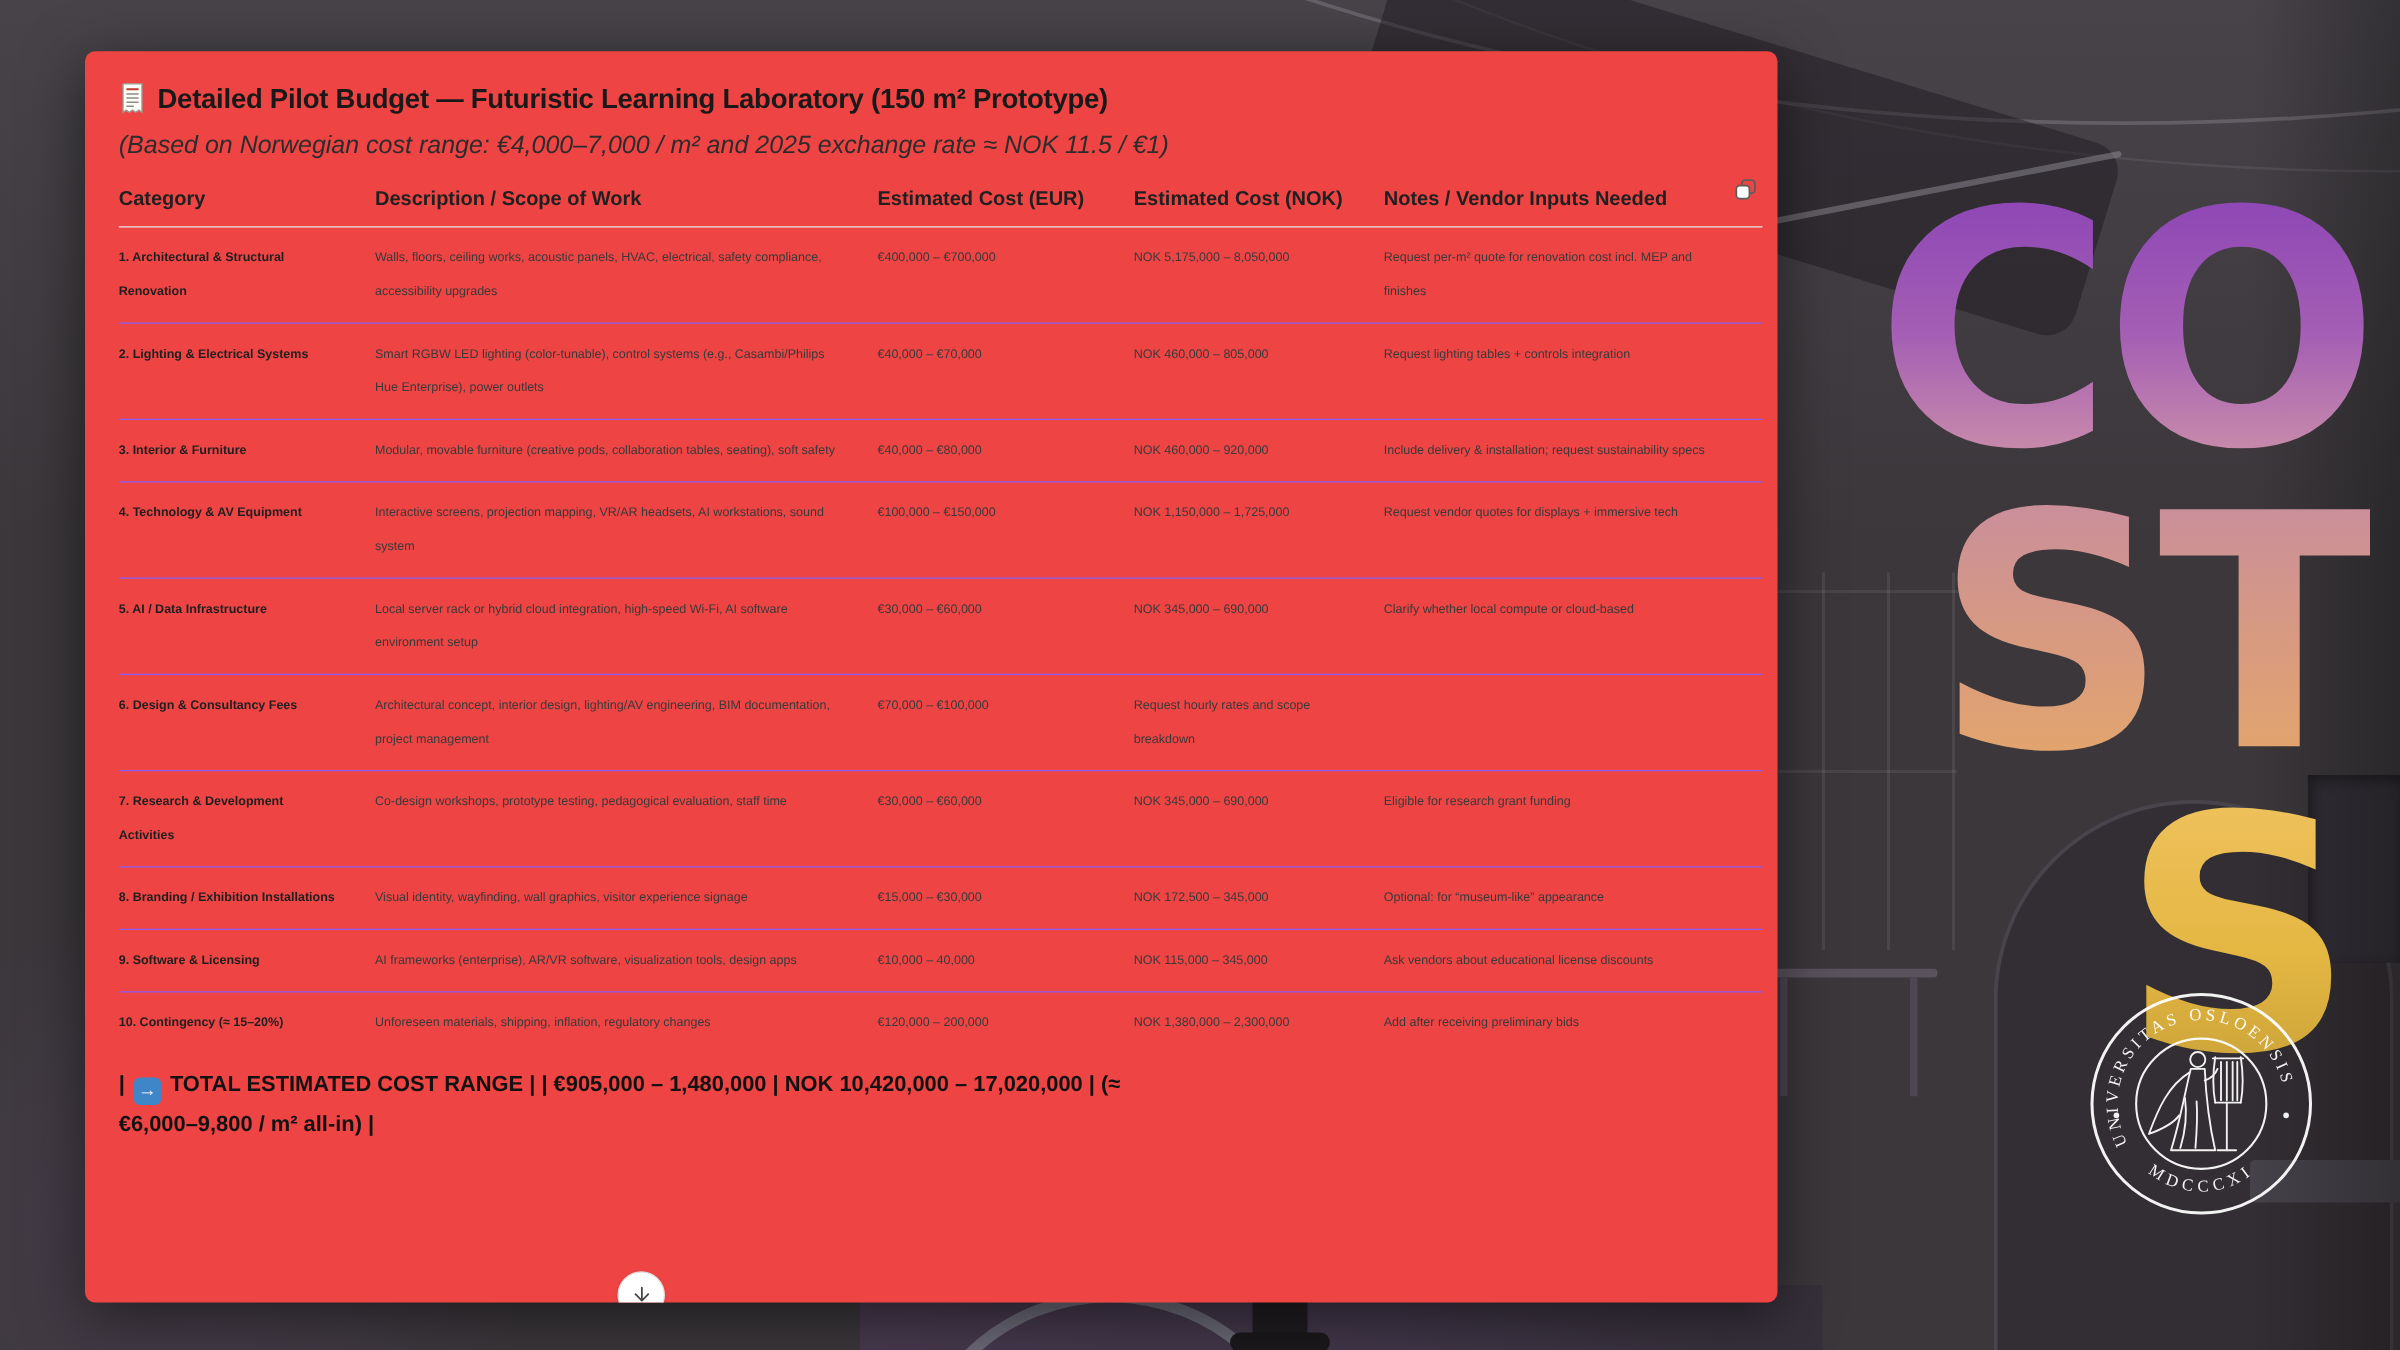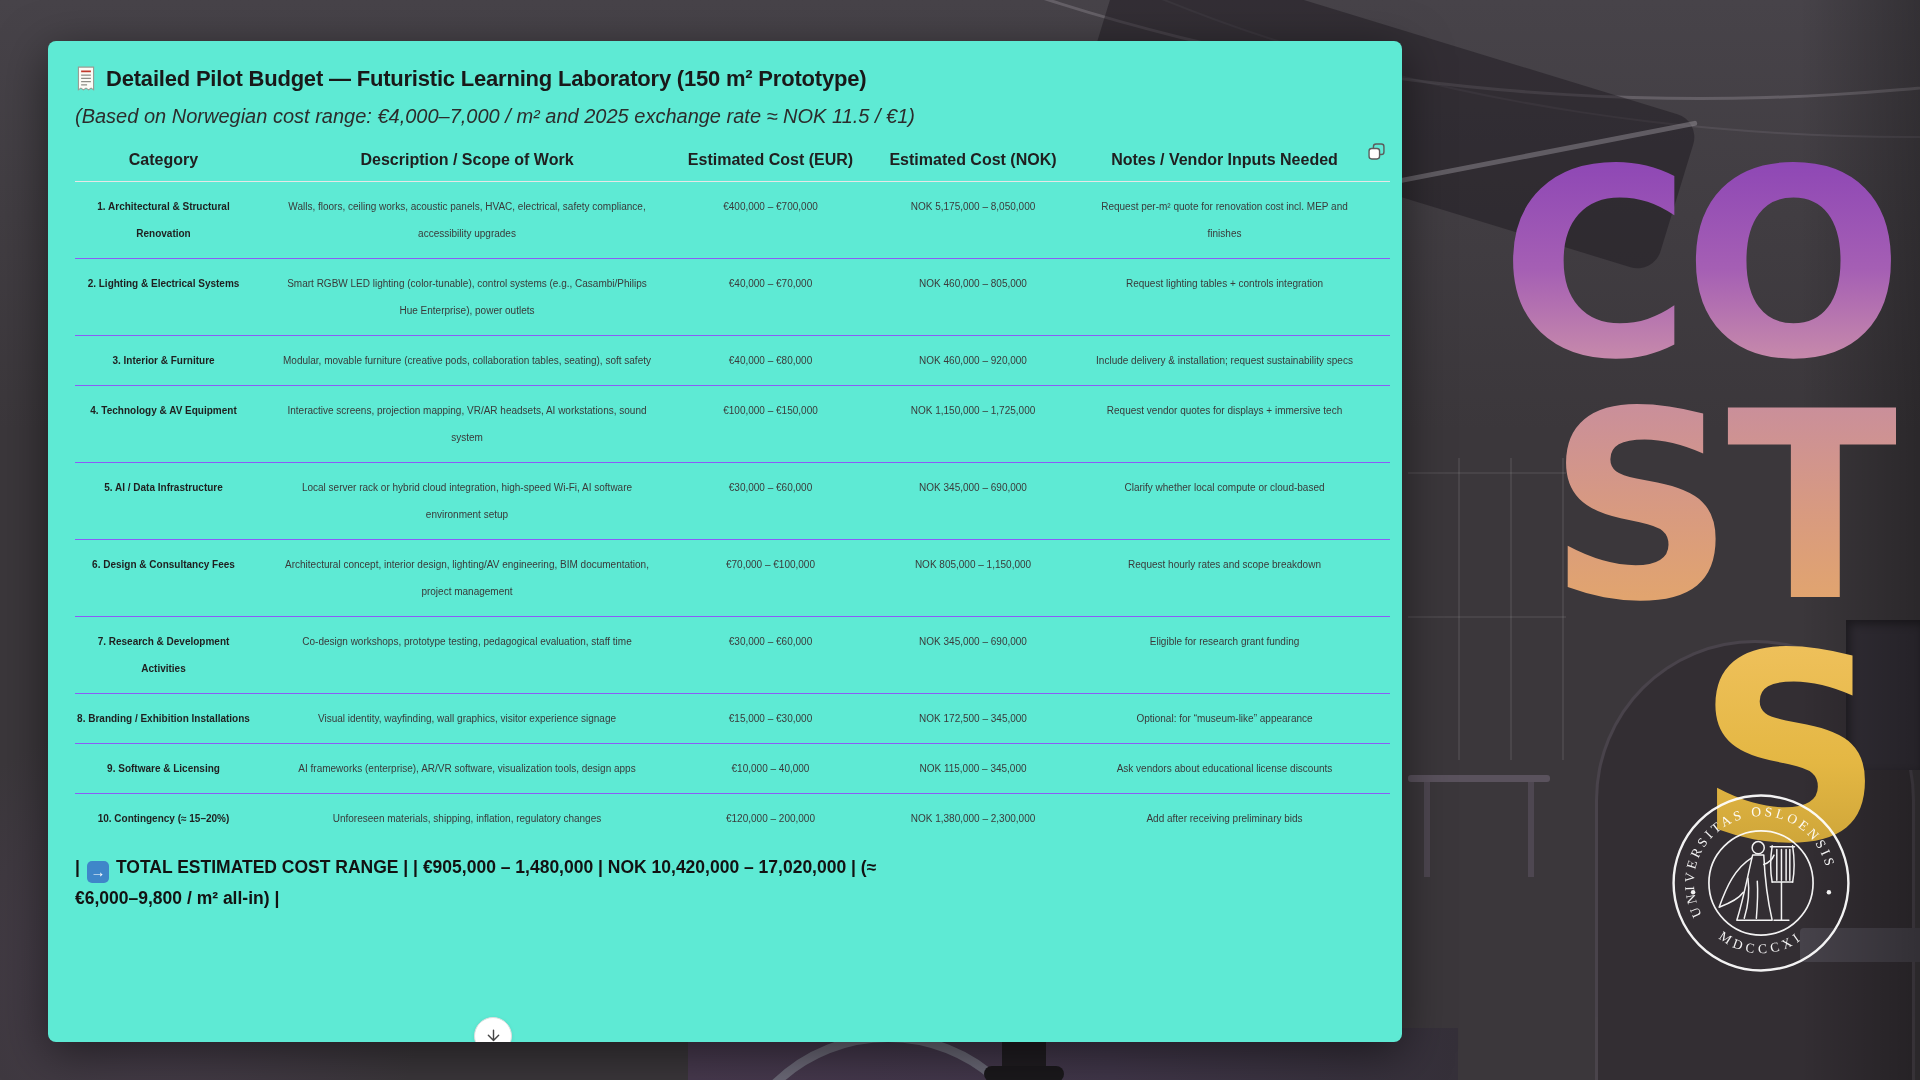--- a/index.html
+++ b/index.html
@@ -53,31 +53,31 @@
     background:linear-gradient(90deg, transparent, rgba(0,0,0,0.28)); }
 
   
   .costs-svg { position:absolute; top:118px; right:24px; z-index:2; }
 
   
   .seal { position:absolute; left:1668px; top:790px; width:186px; height:186px; z-index:3; opacity:0.94; }
 
   
   .card {
-    position:absolute; left:48px; top:41px; width:1354px; height:1001px; z-index:5;
-    background:#5eead4; border-radius:8px; overflow:hidden;
+    position:absolute; left:68px; top:41px; width:1354px; height:1001px; z-index:5;
+    background:#ef4444; border-radius:8px; overflow:hidden;
     padding:25px 12px 0 27px;
     box-shadow:0 12px 48px rgba(0,0,0,0.5);
   }
   .title-row { display:flex; align-items:center; gap:9px; margin-bottom:13px; }
   .title-row h1 { font-size:22px; font-weight:700; color:#191919; letter-spacing:-0.2px; }
   .receipt-svg { flex:0 0 auto; display:block; }
   .subtitle { font-size:20px; font-style:italic; color:#2c2c2c; margin-bottom:17px; }
 
-  .btable { width:1315px;text-align:center; }
+  .btable { width:1315px; }
   .tr { display:grid; grid-template-columns:205px 402px 205px 200px 1fr; }
   .th { font-size:16px; font-weight:700; color:#202020; line-height:21px; padding:4px 28px 11px 0; }
   .td { font-size:10px; line-height:27px; color:#3a3a3a; padding:11px 28px 11px 0; }
   .td.cat { font-weight:700; color:#1f1f1f; }
   .thead { border-bottom:1px solid #e7e7e7; }
   #table-body .tr { border-top:1px solid #8b5cf6; }
   #table-body .tr:first-child { border-top:none; }
 
   .total { margin-top:9px; max-width:862px; font-size:17.5px; font-weight:700;
     color:#121212; line-height:31px; }
@@ -232,21 +232,20 @@
     <div class="td">Local server rack or hybrid cloud integration, high-speed Wi-Fi, AI software environment setup</div>
     <div class="td">€30,000 – €60,000</div>
     <div class="td">NOK 345,000 – 690,000</div>
     <div class="td">Clarify whether local compute or cloud-based</div>
   </div>
 
   <div class="tr">
     <div class="td cat">6. Design &amp; Consultancy Fees</div>
     <div class="td">Architectural concept, interior design, lighting/AV engineering, BIM documentation, project management</div>
     <div class="td">€70,000 – €100,000</div>
-    <div class="td">NOK 805,000 – 1,150,000</div>
     <div class="td">Request hourly rates and scope breakdown</div>
   </div>
 
   <div class="tr">
     <div class="td cat">7. Research &amp; Development Activities</div>
     <div class="td">Co-design workshops, prototype testing, pedagogical evaluation, staff time</div>
     <div class="td">€30,000 – €60,000</div>
     <div class="td">NOK 345,000 – 690,000</div>
     <div class="td">Eligible for research grant funding</div>
   </div>

